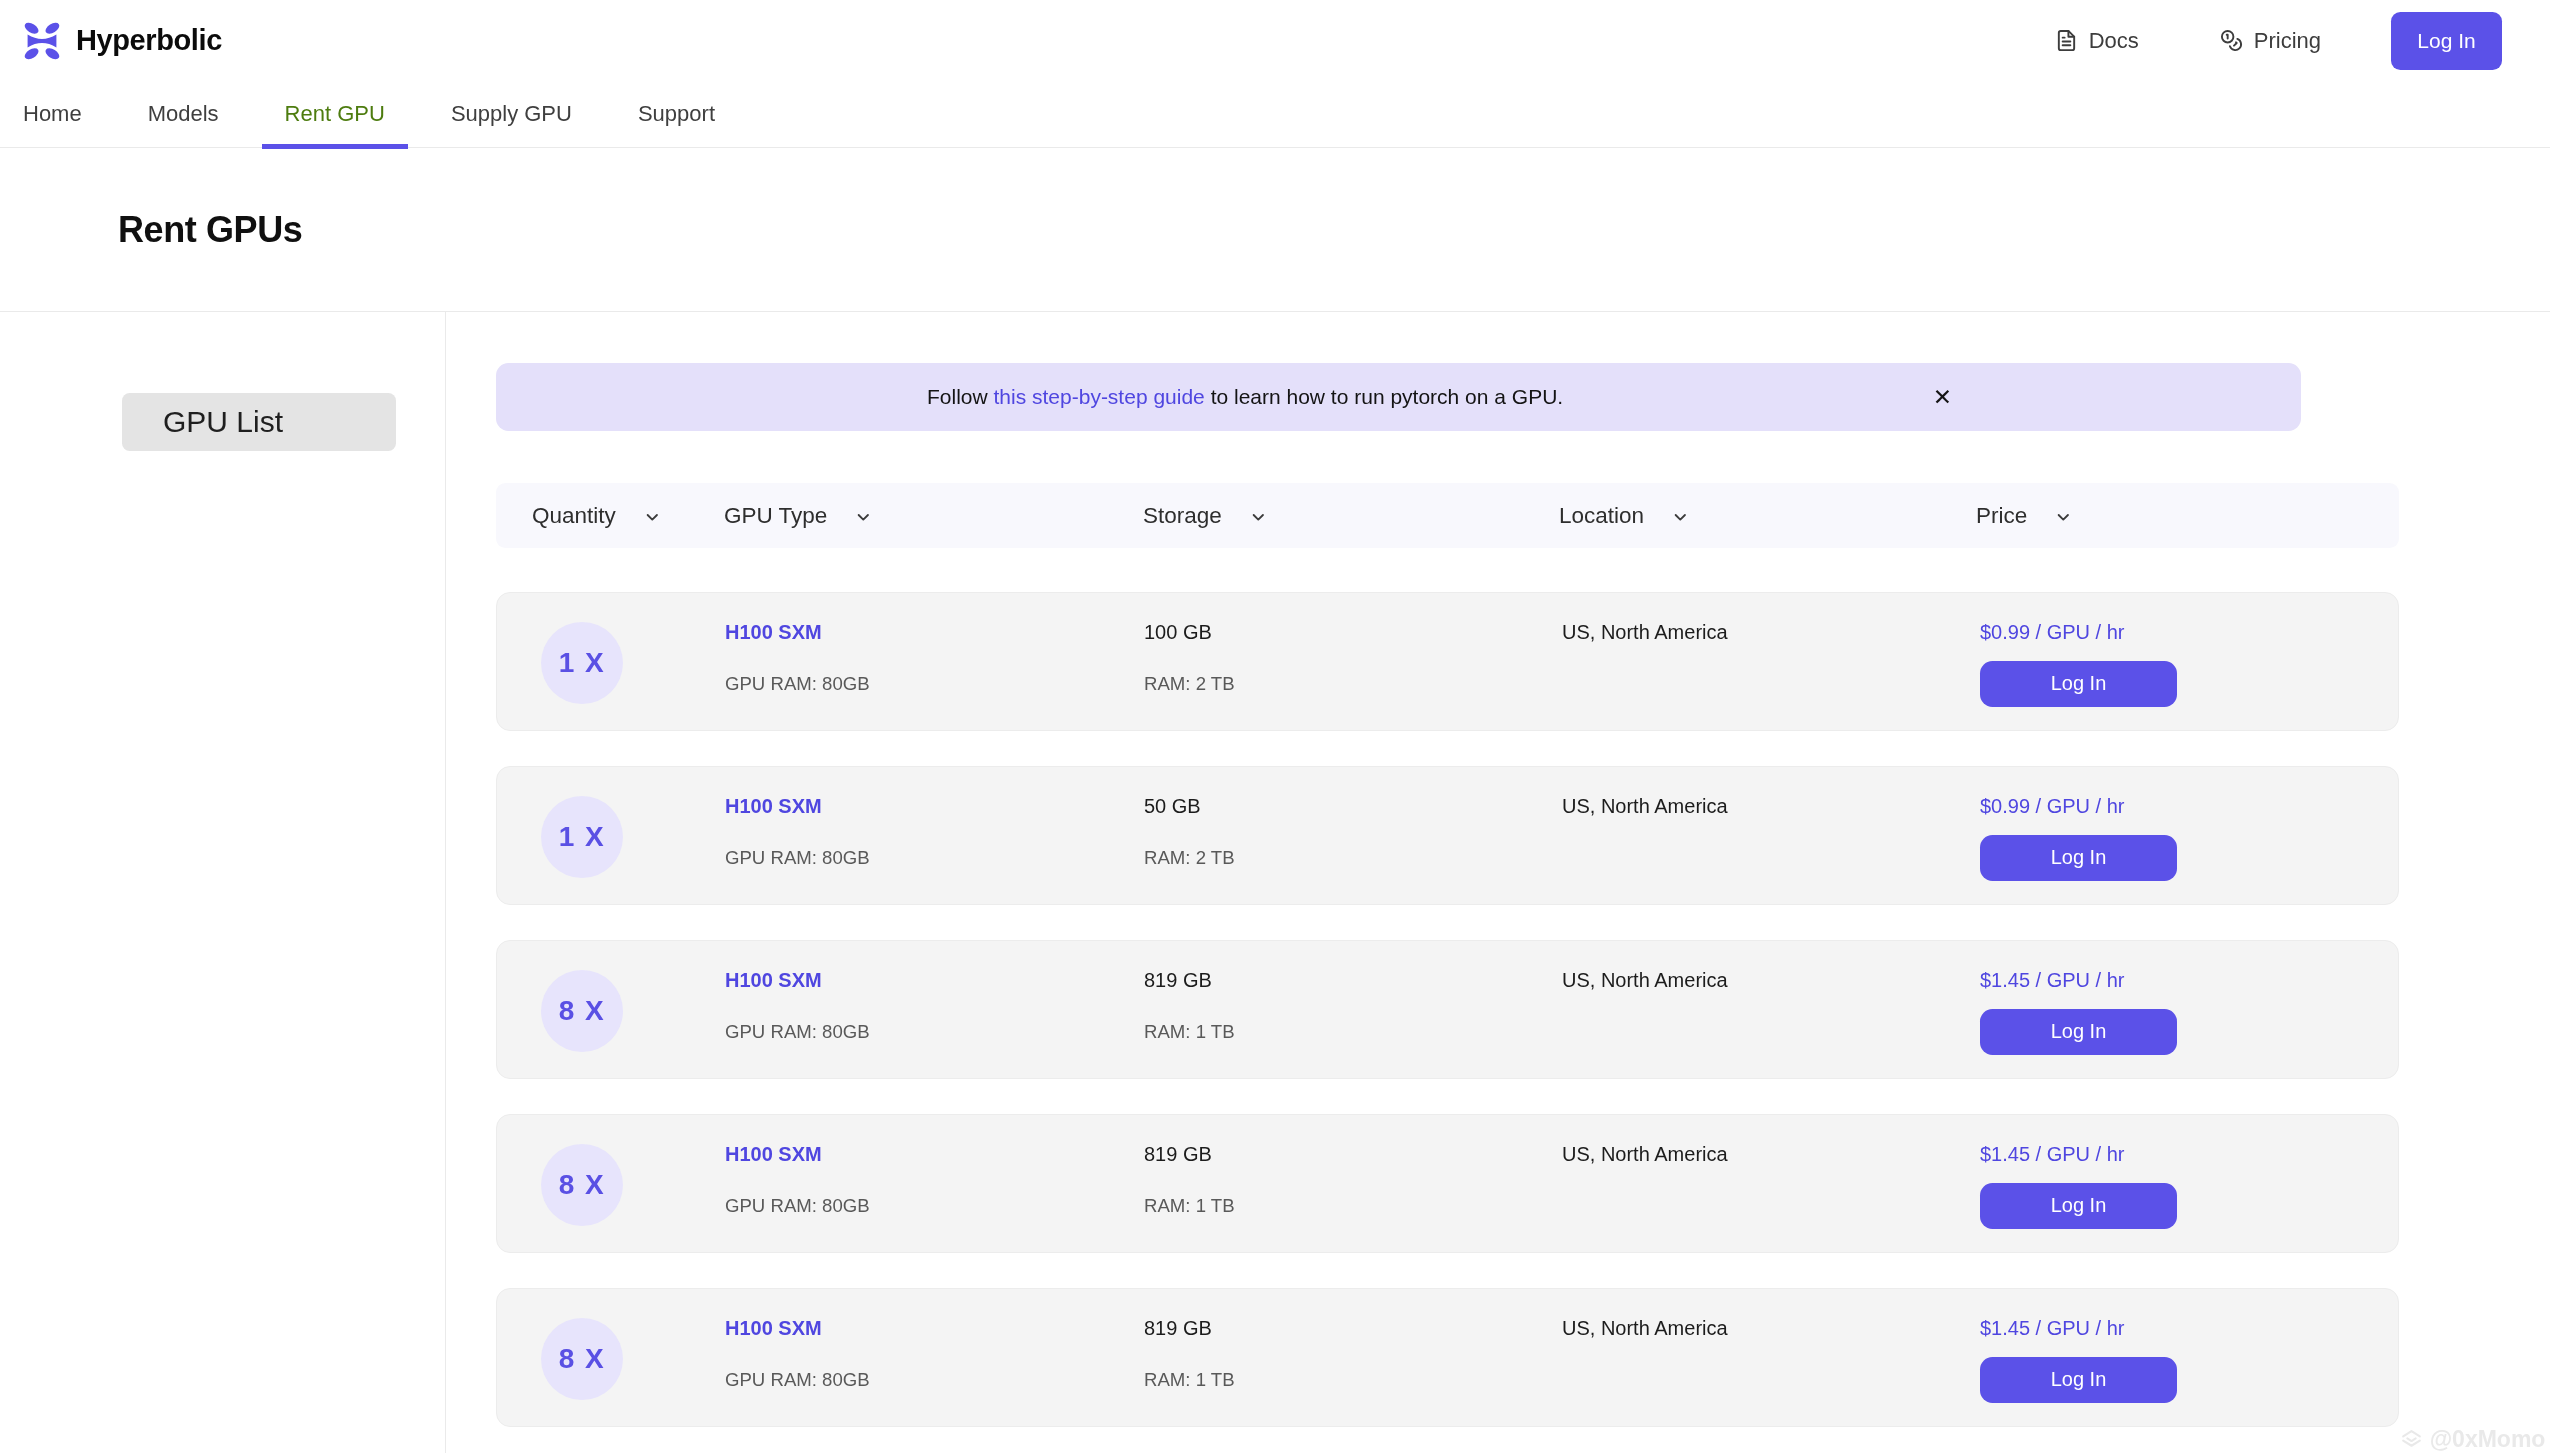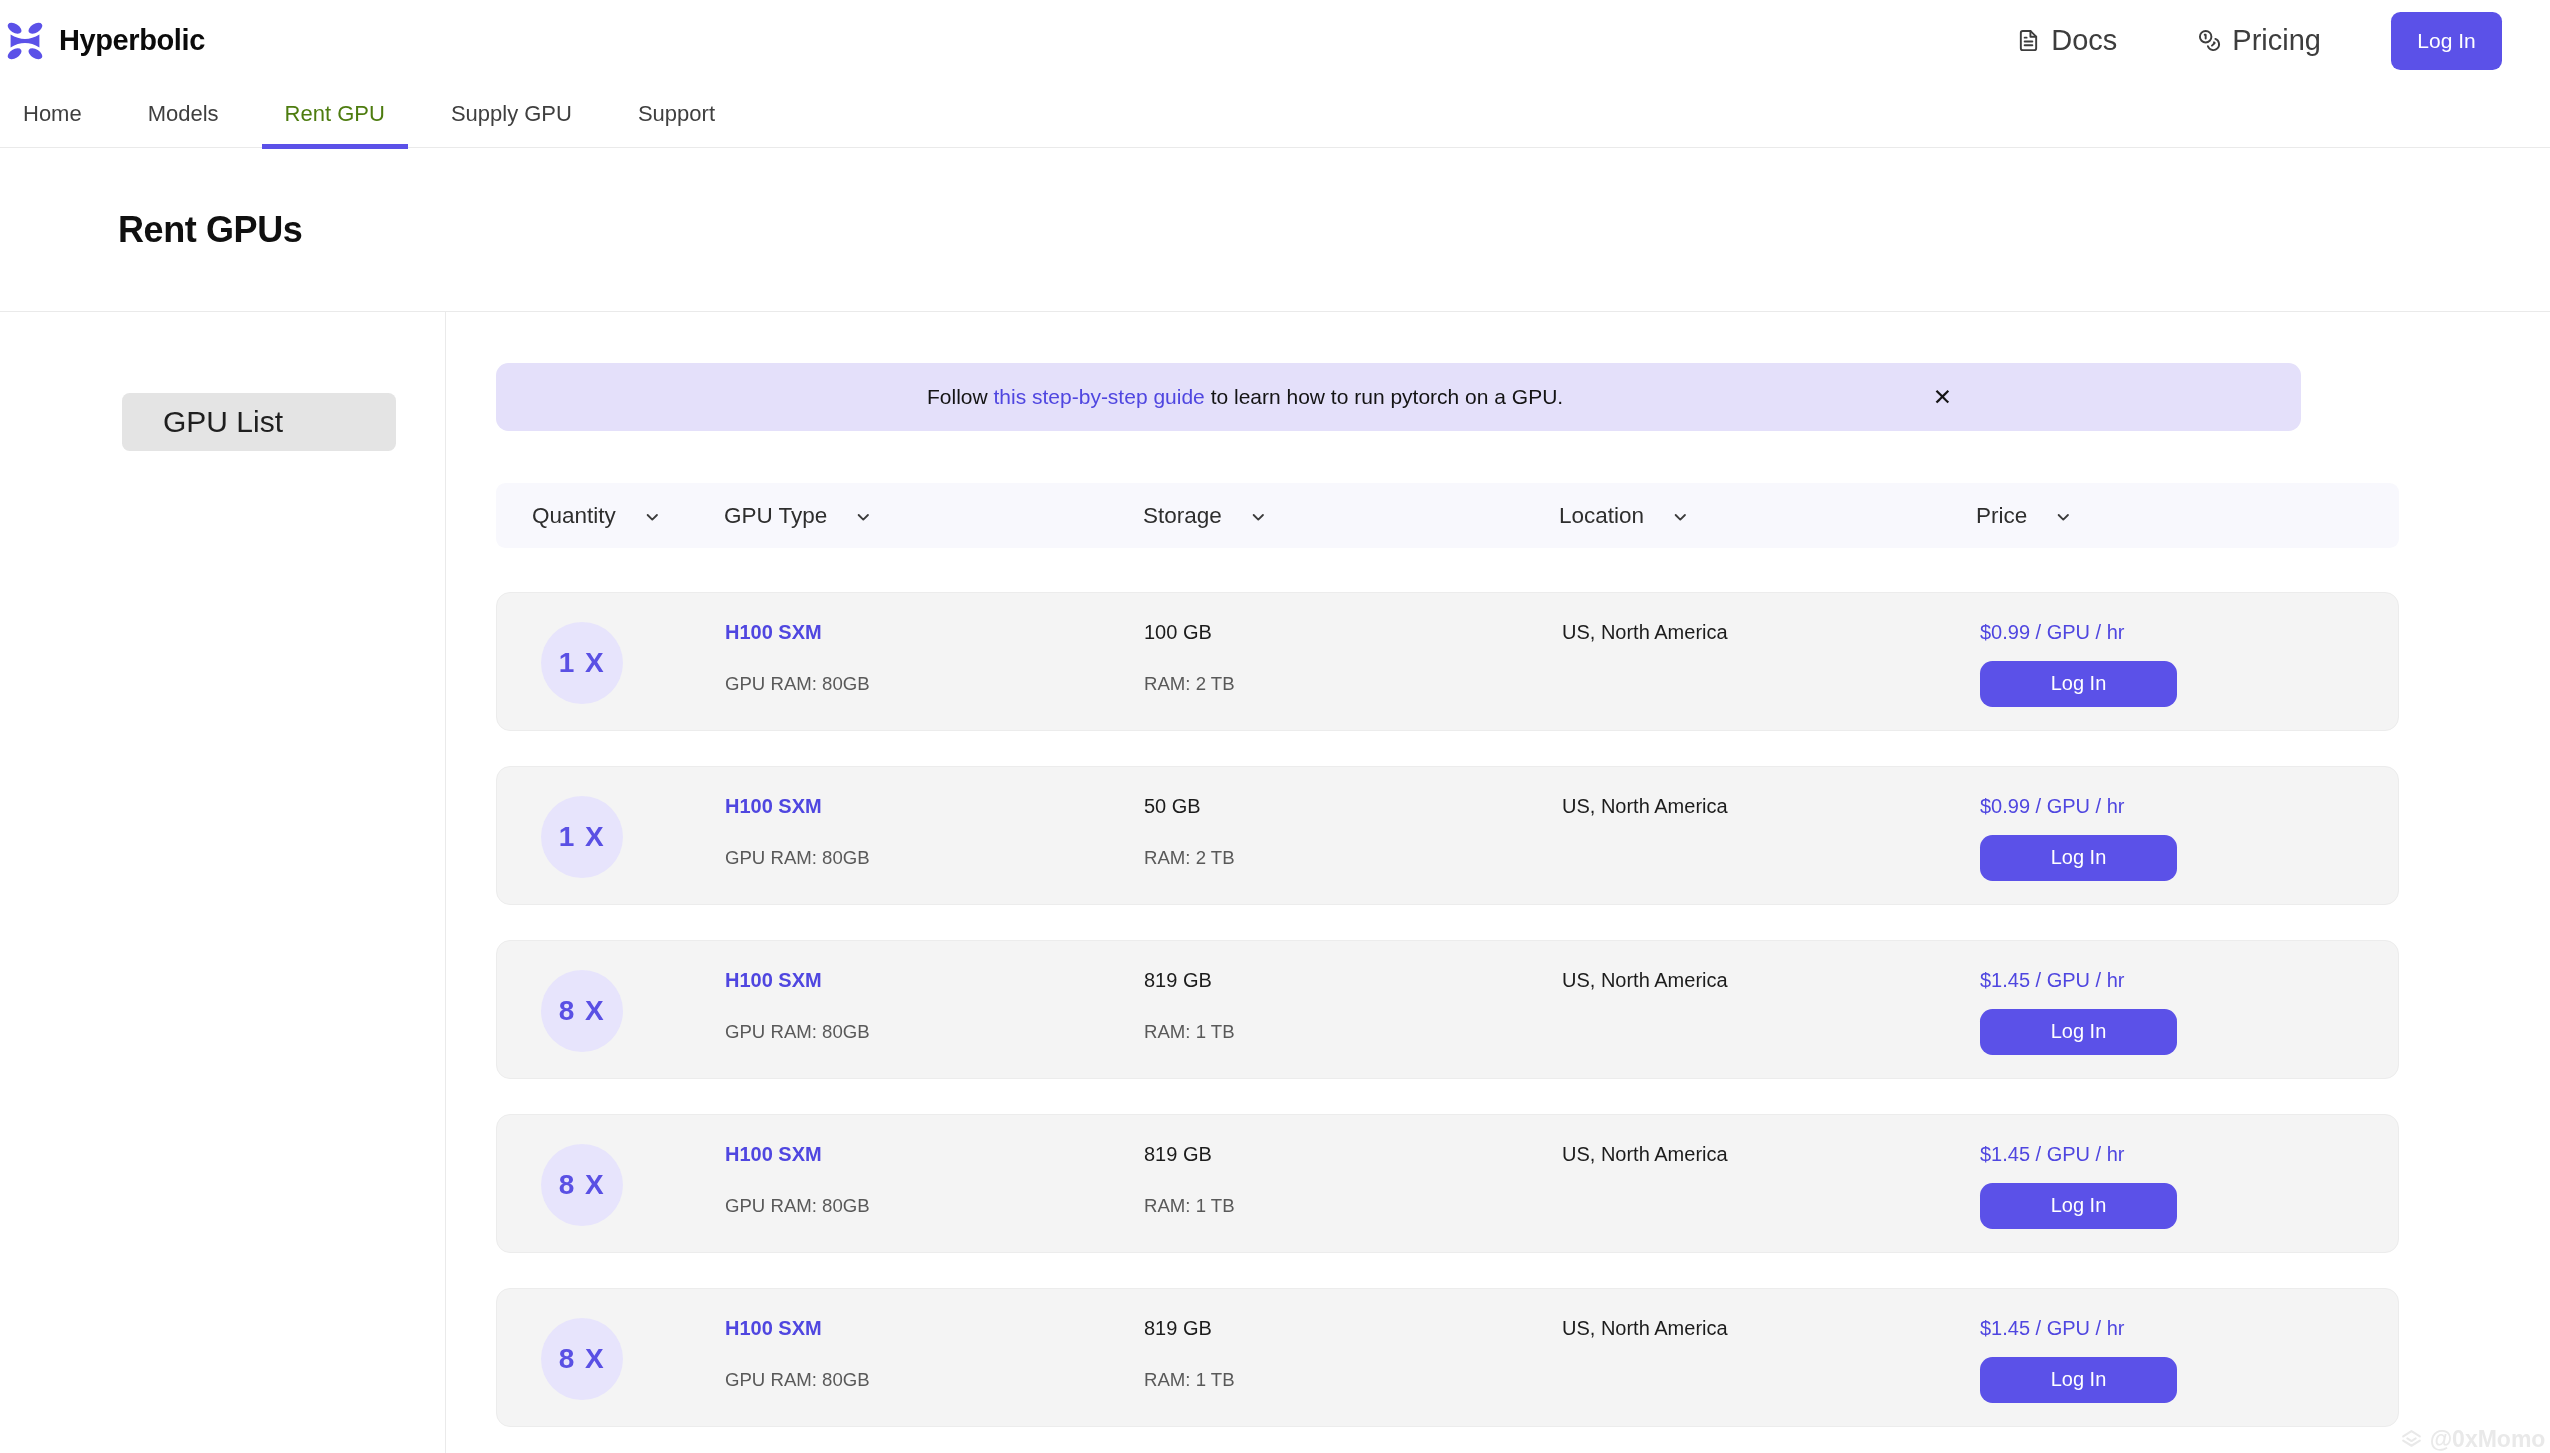--- a/index.html
+++ b/index.html
@@ -1,24 +1,24 @@
 <!DOCTYPE html>
 <html style="font-size:12.4px"><head>
 <meta charset="utf-8">
 <style>
   *{box-sizing:border-box;margin:0;padding:0}
   html,body{background:#fff}
   .app{position:relative;width:2550px;height:1454px;background:#fff;overflow:hidden;
        font-family:"Liberation Sans",sans-serif;color:#1c1c1c;display:flex;flex-direction:column}
 
   
-  .topbar{height:81px;flex:0 0 81px;display:flex;align-items:center;padding:0 48px 0 5px}
+  .topbar{height:81px;flex:0 0 81px;display:flex;align-items:center;padding:0 48px 0 22px}
   .brand{display:flex;align-items:center;gap:14px;cursor:pointer}
   .brand-name{font-size:29px;font-weight:600;letter-spacing:-0.4px;color:#0b0b0b}
-  .top-link{display:flex;align-items:center;gap:11px;font-size:29px;color:#3d3d3d;cursor:pointer;background:none;border:none;font-family:inherit}
+  .top-link{display:flex;align-items:center;gap:11px;font-size:22px;color:#3d3d3d;cursor:pointer;background:none;border:none;font-family:inherit}
   .top-link.pricing{margin-left:81px}
   .login-btn{margin-left:70px;width:111px;height:58px;border:none;border-radius:9.3px;background:#5b51e8;
              color:#fff;font-size:21px;font-family:inherit;cursor:pointer}
 
   
   .navbar{height:67px;flex:0 0 67px;border-bottom:1.5px solid #eaeaea;display:flex;gap:20px}
   .tab{padding:0 23px;display:flex;align-items:center;font-size:22px;color:#3f3f3f;position:relative;cursor:pointer}
   .tab.active{color:#4d7c0f}
   .tab.active::after{content:"";position:absolute;left:0;right:0;bottom:-1.5px;height:4.6px;background:#5b51e8}
 

